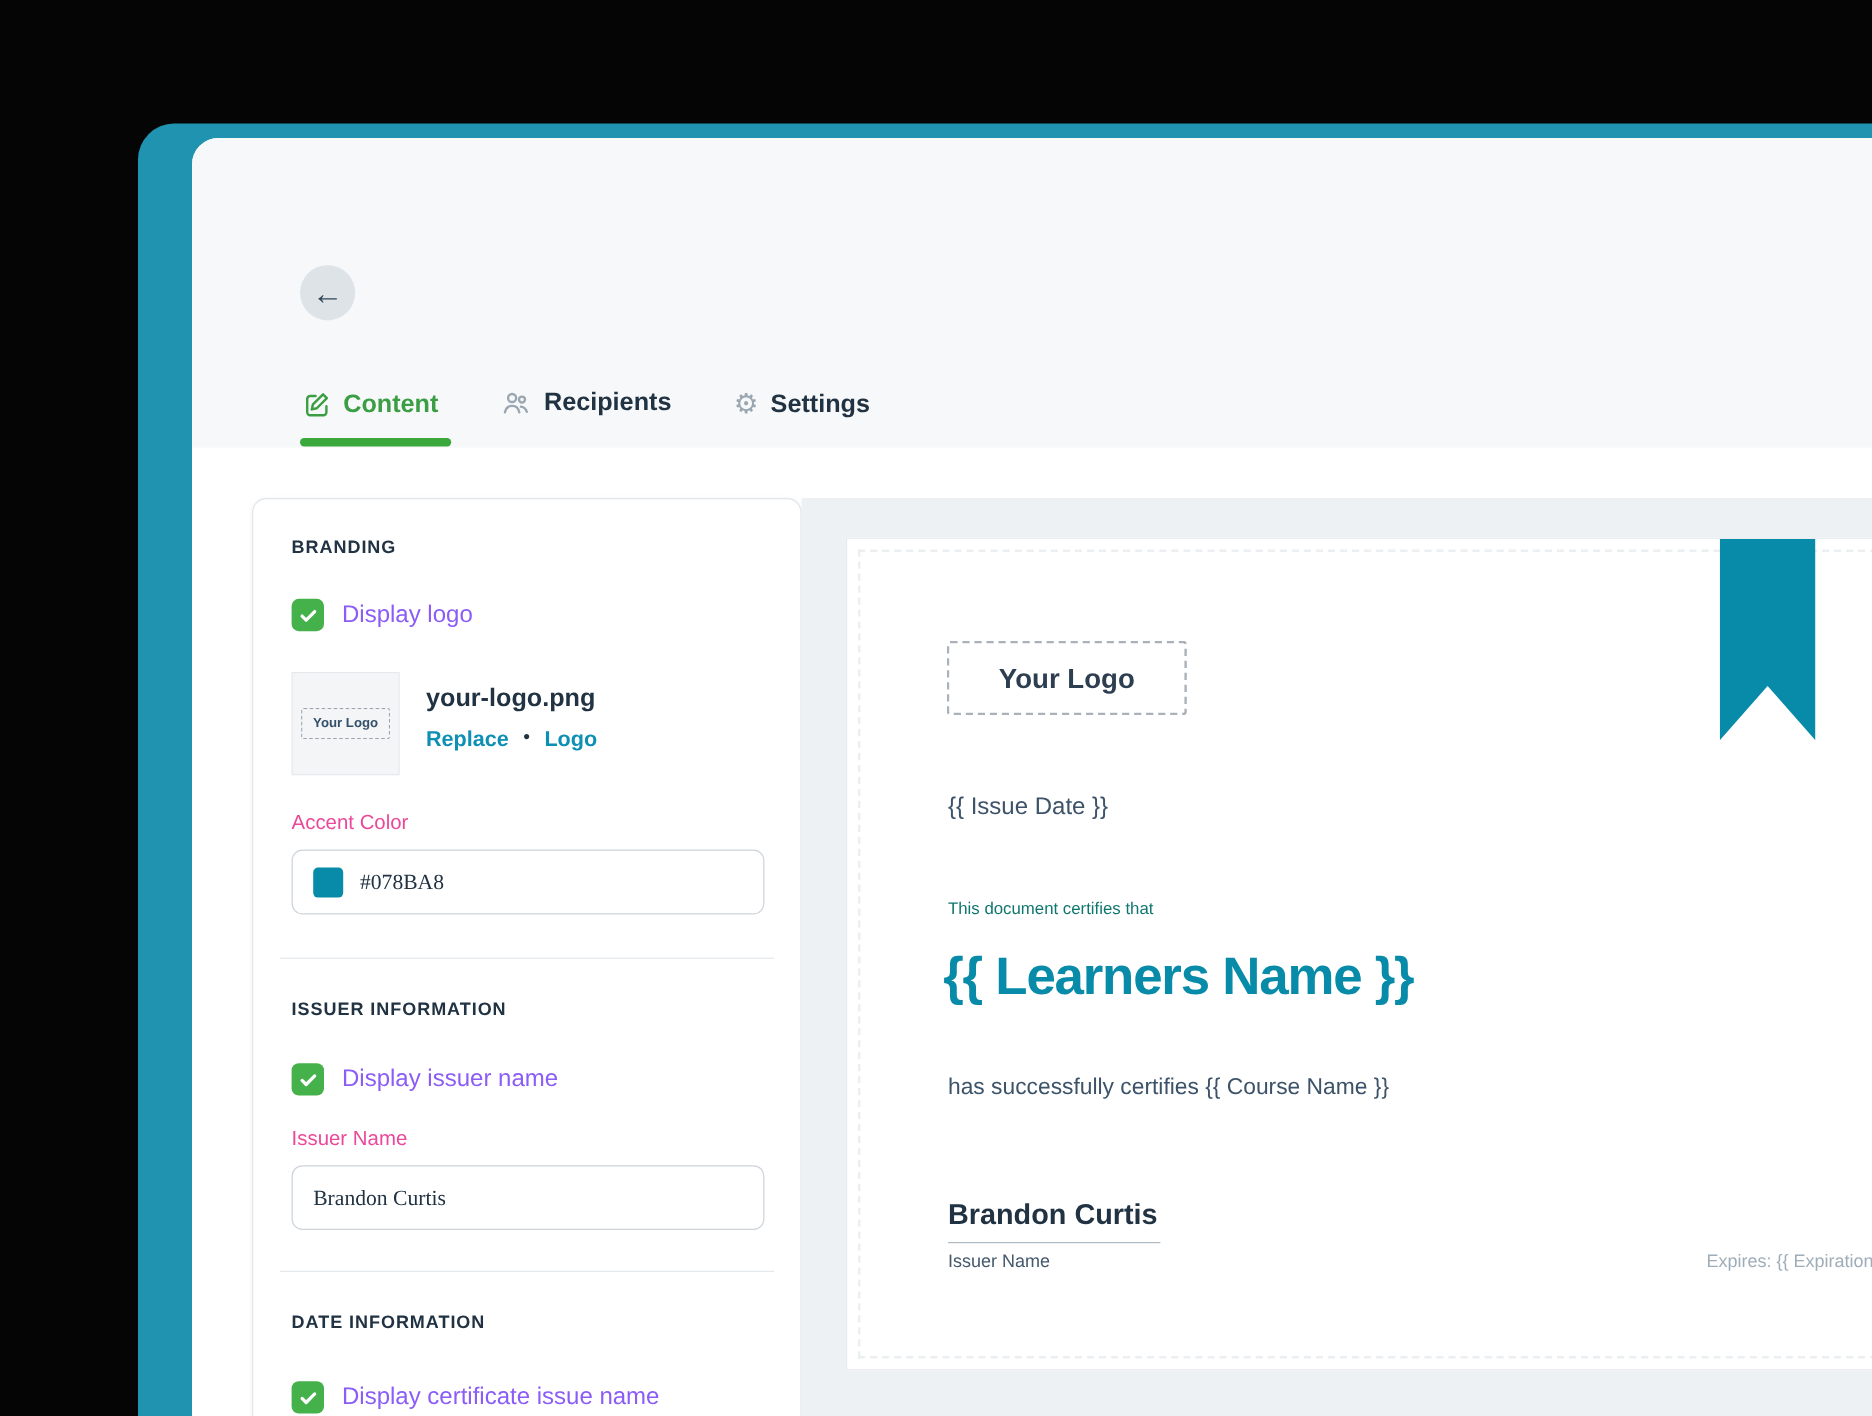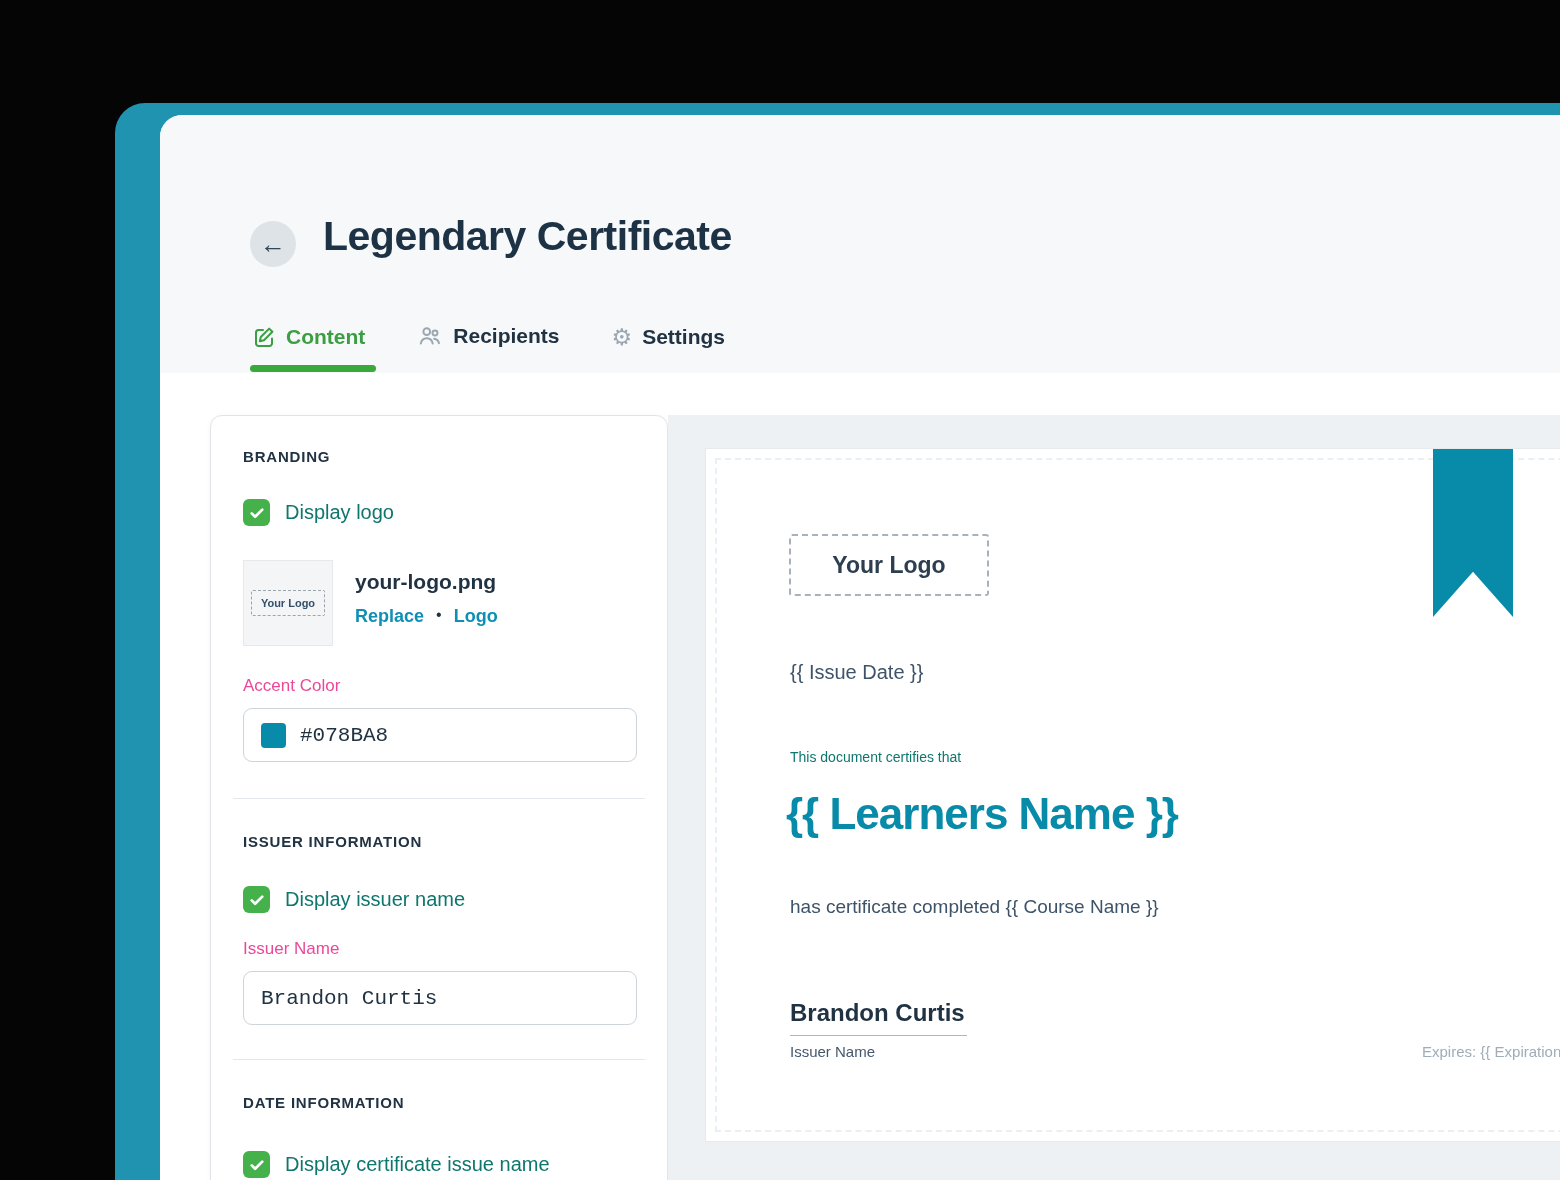--- a/index.html
+++ b/index.html
@@ -59,21 +59,21 @@
   .side-heading{
     font-size:15px;font-weight:700;letter-spacing:.8px;color:#213343;
     margin:0 0 34px 0;
   }
   .check-row{display:flex;align-items:center;gap:15px;}
   .checkbox{
     width:27px;height:27px;border-radius:6px;background:#44B14B;border:none;
     display:flex;align-items:center;justify-content:center;cursor:pointer;
     flex:0 0 auto;padding:0;
   }
-  .check-label{font-size:20px;color:#0f766e;}
+  .check-label{font-size:20px;color:#8b5cf6;}
   .logo-row{display:flex;gap:22px;margin-top:34px;}
   .logo-thumb{
     width:90px;height:86px;background:#f4f5f7;border:1px solid #e6e9eb;
     display:flex;align-items:center;justify-content:center;
   }
   .logo-thumb-inner{
     border:1.5px dashed #9aa5ad;border-radius:2px;padding:6px 9px;
     font-size:11px;font-weight:700;color:#35506b;white-space:nowrap;
   }
   .logo-meta{padding-top:10px;}
@@ -84,21 +84,21 @@
   .dot-sep{color:#213343;font-size:16px;}
   .field-label{font-size:17px;font-weight:400;color:#ec4899;}
   .lbl-accent{margin-top:30px;margin-bottom:12px;}
   .lbl-issuer{margin-top:26px;margin-bottom:12px;}
   .input-box{
     height:54px;border:1.5px solid #cdd4db;border-radius:9px;background:#fff;
     display:flex;align-items:center;padding:0 17px;gap:14px;width:394px;
   }
   .swatch{width:25px;height:25px;border-radius:4px;background:#078BA8;flex:0 0 auto;}
   .input-text{
-    border:none;outline:none;font-size:21px;color:#213343;font-family:Liberation Mono, monospace;
+    border:none;outline:none;font-size:18px;color:#213343;font-family:Liberation Serif, serif;
     width:100%;background:transparent;padding:0;
   }
   .divider{height:1px;background:#e4e8ec;margin:36px -10px 34px -10px;}
   
   .pane{
     position:absolute;left:508px;top:300px;right:0;bottom:0;
     background:#eef1f3;
   }
   .cert{
     position:absolute;left:37px;top:33px;width:1010px;height:694px;
@@ -138,21 +138,20 @@
 <body>
 
 <div class="viewport">
   <div class="frame">
     <div class="app">
 
       <div class="header">
         <button class="back-btn">
           <span>←</span>
         </button>
-        <div class="page-title">Legendary Certificate</div>
 
         <div class="tabs">
           <button class="tab active">
             <span class="ticon">
               <svg width="24" height="24" viewBox="0 0 24 24" fill="none" stroke="#3B9E43" stroke-width="2" stroke-linecap="round" stroke-linejoin="round">
                 <path d="M20 13.5v5A2.5 2.5 0 0 1 17.5 21h-11A2.5 2.5 0 0 1 4 18.5v-11A2.5 2.5 0 0 1 6.5 5H11"></path>
                 <path d="M17.2 3.6l3.2 3.2L12 15.2l-4.2 1 1-4.2z"></path>
               </svg>
             </span>
             <span>Content</span>
@@ -247,21 +246,21 @@
           <div class="cert-dots"></div>
           <div class="ribbon"></div>
 
           <div class="cert-logo-box">
             <span>Your Logo</span>
           </div>
 
           <div class="cert-issue-date">{{ Issue Date }}</div>
           <div class="cert-certifies">This document certifies that</div>
           <div class="cert-learner">{{ Learners Name }}</div>
-          <div class="cert-completed">has certificate completed {{ Course Name }}</div>
+          <div class="cert-completed">has successfully certifies {{ Course Name }}</div>
 
           <div class="cert-signature">Brandon Curtis</div>
           <div class="cert-issuer-label">Issuer Name</div>
           <div class="cert-expires">Expires: {{ Expiration Date }}</div>
         </div>
       </div>
 
     </div>
   </div>
 </div>

